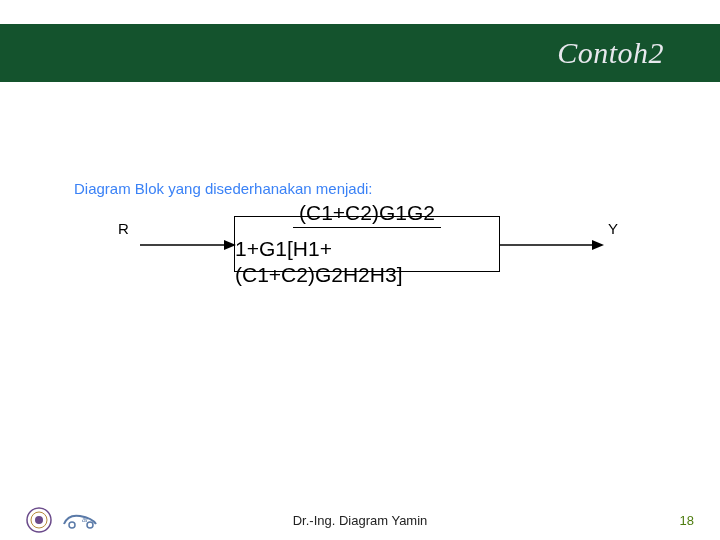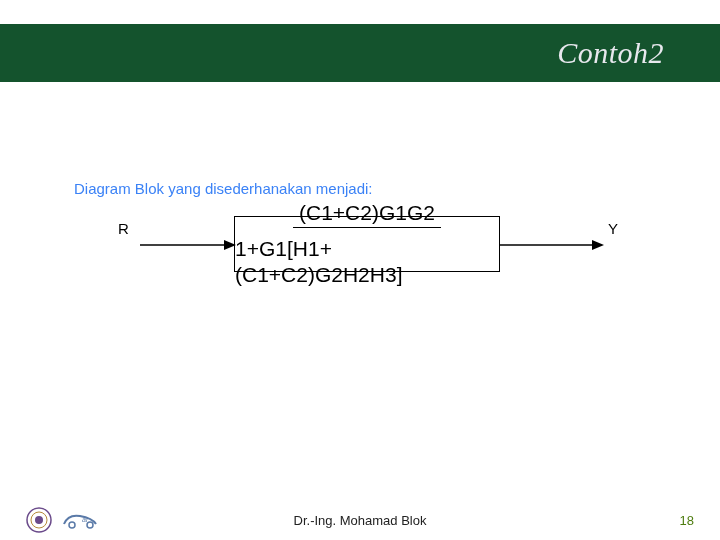--- a/index.html
+++ b/index.html
@@ -113,17 +113,17 @@
       </span>
       <span class="logo-b">
         <svg width="40" height="20" viewBox="0 0 40 20">
           <path d="M2 14 Q6 4 18 6 Q30 8 34 14" fill="none" stroke="#5a7aa8" stroke-width="2"></path>
           <circle cx="10" cy="15" r="3" fill="none" stroke="#5a7aa8" stroke-width="1.5"></circle>
           <circle cx="28" cy="15" r="3" fill="none" stroke="#5a7aa8" stroke-width="1.5"></circle>
           <text x="20" y="12" font-size="7" fill="#5a7aa8" font-style="italic">ar</text>
         </svg>
       </span>
     </div>
-    <div class="footer-author">Dr.-Ing. Mohamad Blok</div>
+    <div class="footer-author">Dr.-Ing. Diagram Yamin</div>
     <div class="page-num">18</div>
   </div>
 
 </div>
 
 </body></html>

